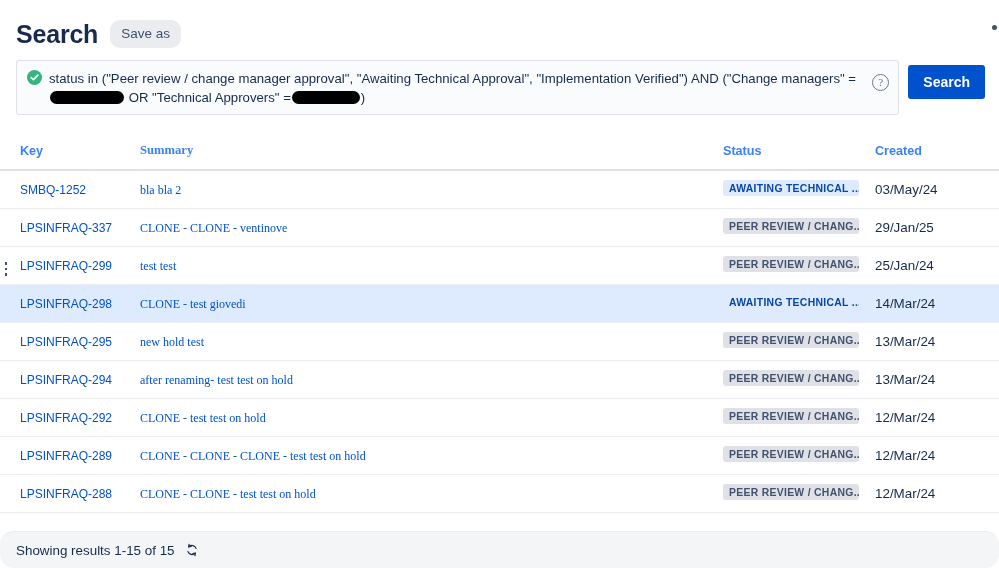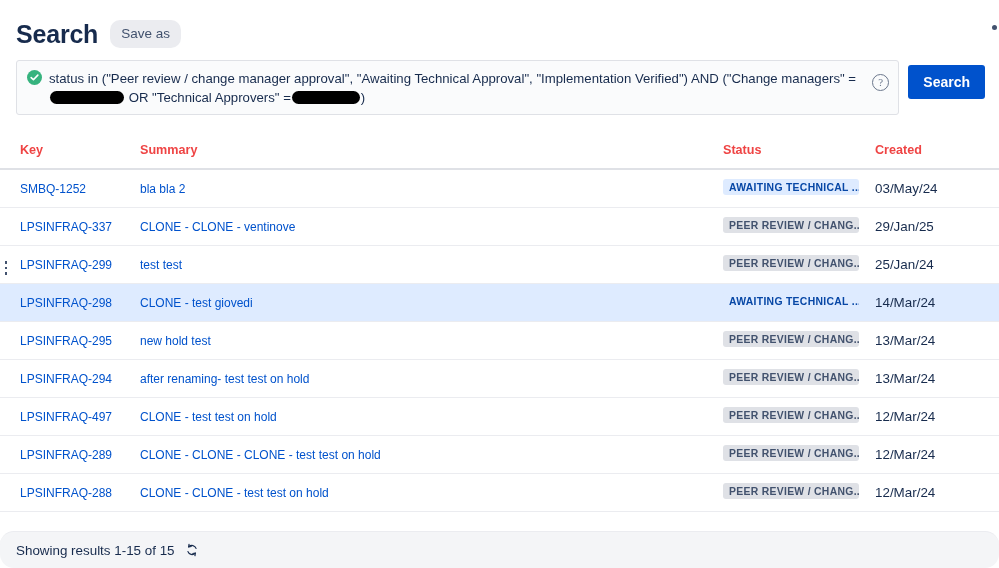--- a/index.html
+++ b/index.html
@@ -149,36 +149,36 @@
   }
   table.results {
     width: 100%;
     border-collapse: collapse;
     table-layout: fixed;
   }
   table.results th {
     text-align: left;
     font-size: 12.6px;
     font-weight: 600;
-    color: #ef4444;
+    color: #3b82f6;
     padding: 6px 8px 11px 8px;
     border-bottom: 2px solid #DFE1E6;
     background: #fff;
   }
   table.results td {
     padding: 9px 8px;
     border-bottom: 1px solid #EBECF0;
     font-size: 13.4px;
     vertical-align: middle;
     background: #fff;
   }
   tr.row.selected td { background: #DEEBFF; }
 
   .col-key     { width: 122px; padding-left: 20px !important; }
-  .col-summary { width: auto; padding-left: 18px !important; }
+  .col-summary { width: auto; padding-left: 18px !important; font-family: Liberation Serif, serif; }
   .col-status  { width: 152px; }
   .col-created { width: 132px; }
 
   th.col-key     { padding-left: 20px !important; }
   th.col-summary { padding-left: 18px !important; }
 
   .issue-link {
     color: #0052CC;
     text-decoration: none;
     font-size: 12px;
@@ -312,21 +312,21 @@
             <td class="col-status"><span class="lozenge neutral">PEER REVIEW / CHANG...</span></td>
             <td class="col-created created-cell">13/Mar/24</td>
           </tr>
           <tr class="row">
             <td class="col-key"><a class="issue-link">LPSINFRAQ-294</a></td>
             <td class="col-summary"><a class="issue-link">after renaming- test test on hold</a></td>
             <td class="col-status"><span class="lozenge neutral">PEER REVIEW / CHANG...</span></td>
             <td class="col-created created-cell">13/Mar/24</td>
           </tr>
           <tr class="row">
-            <td class="col-key"><a class="issue-link">LPSINFRAQ-497</a></td>
+            <td class="col-key"><a class="issue-link">LPSINFRAQ-292</a></td>
             <td class="col-summary"><a class="issue-link">CLONE - test test on hold</a></td>
             <td class="col-status"><span class="lozenge neutral">PEER REVIEW / CHANG...</span></td>
             <td class="col-created created-cell">12/Mar/24</td>
           </tr>
           <tr class="row">
             <td class="col-key"><a class="issue-link">LPSINFRAQ-289</a></td>
             <td class="col-summary"><a class="issue-link">CLONE - CLONE - CLONE - test test on hold</a></td>
             <td class="col-status"><span class="lozenge neutral">PEER REVIEW / CHANG...</span></td>
             <td class="col-created created-cell">12/Mar/24</td>
           </tr>

